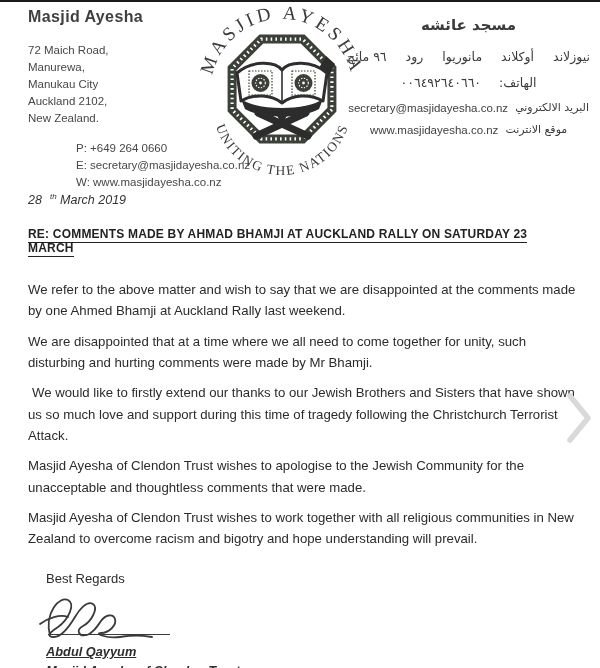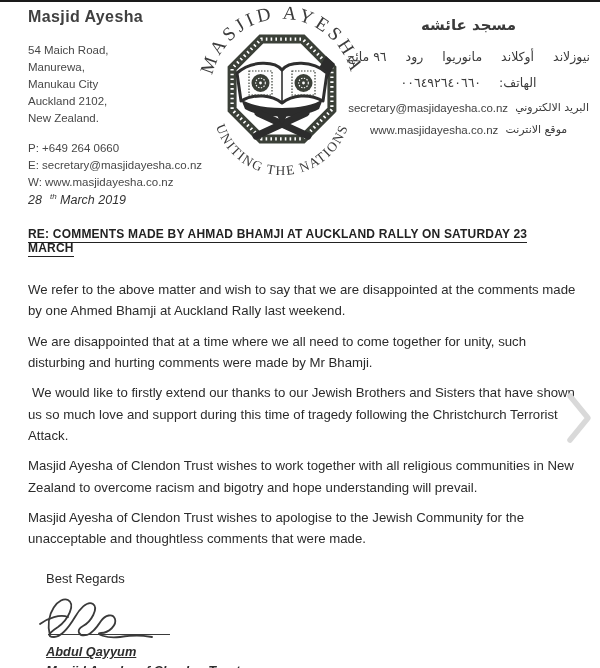--- a/index.html
+++ b/index.html
@@ -12,21 +12,21 @@
     color: #2e2e2e;
     overflow: hidden;
   }
   .scan-top { position: absolute; top: 0; left: 0; width: 100%; height: 2px; background: #1a1a1a; }
 
   
   .letterhead { position: relative; height: 178px; }
   .lh-left { position: absolute; left: 28px; top: 8px; }
   .org-name { font-size: 16px; font-weight: bold; color: #404040; letter-spacing: .4px; margin: 0 0 16px 0; }
   .addr div, .contact div { font-size: 11.5px; line-height: 17px; color: #474747; }
-  .contact { margin-top: 13px; }
+  .contact { margin-top: 13px; margin-left: 48px; }
 
   .lh-logo { position: absolute; left: 196px; top: 0; width: 172px; height: 176px; }
 
   .lh-right {
     position: absolute; right: 10px; top: 16px;
     display: flex; flex-direction: column; align-items: center;
     font-family: "DejaVu Sans", sans-serif; color: #3b3b3b;
   }
   .ar-org { font-size: 15px; font-weight: bold; margin-bottom: 15px; }
   .ar-address { display: flex; gap: 19px; font-size: 12.5px; margin-bottom: 11px; }
@@ -64,21 +64,21 @@
 <body>
 
 <div class="page">
   <div class="scan-top"></div>
 
   <div class="letterhead">
 
     <div class="lh-left">
       <h1 class="org-name">Masjid Ayesha</h1>
       <div class="addr">
-        <div>54 Maich Road,</div>
+        <div>72 Maich Road,</div>
         <div>Manurewa,</div>
         <div>Manukau City</div>
         <div>Auckland 2102,</div>
         <div>New Zealand.</div>
       </div>
       <div class="contact">
         <div>P: +649 264 0660</div>
         <div>E: secretary@masjidayesha.co.nz</div>
         <div>W: www.masjidayesha.co.nz</div>
       </div>
@@ -161,22 +161,22 @@
     </div>
 
     <div class="subject">
       <span>RE: COMMENTS MADE BY AHMAD BHAMJI AT AUCKLAND RALLY ON SATURDAY 23 MARCH</span>
     </div>
 
     <div class="body-text">
       <p>We refer to the above matter and wish to say that we are disappointed at the comments made by one Ahmed Bhamji at Auckland Rally last weekend.</p>
       <p>We are disappointed that at a time where we all need to come together for unity, such disturbing and hurting comments were made by Mr Bhamji.</p>
       <p class="indent-sm">We would like to firstly extend our thanks to our Jewish Brothers and Sisters that have shown us so much love and support during this time of tragedy following the Christchurch Terrorist Attack.</p>
+      <p>Masjid Ayesha of Clendon Trust wishes to apologise to the Jewish Community for the unacceptable and thoughtless comments that were made.</p>
       <p>Masjid Ayesha of Clendon Trust wishes to work together with all religious communities in New Zealand to overcome racism and bigotry and hope understanding will prevail.</p>
-      <p>Masjid Ayesha of Clendon Trust wishes to apologise to the Jewish Community for the unacceptable and thoughtless comments that were made.</p>
     </div>
 
     <div class="closing">Best Regards</div>
 
     <div class="sig-block">
       <div class="sig-scribble">
         <svg width="150" height="52" viewBox="0 0 150 52">
           <g fill="none" stroke="#3a3a3a" stroke-width="1.8" stroke-linecap="round">
             <path d="M6,34 C14,28 26,24 34,27"></path>
             <path d="M16,46 C10,22 26,6 34,10 C42,14 34,30 24,37 C15,43 12,47 20,47 C28,47 35,37 41,27 C45,20 53,10 59,14 C65,18 57,32 49,36 C41,40 45,47 53,45 C59,43 63,37 67,31 C71,25 79,23 81,29 C83,35 75,43 67,43 C60,43 72,49 86,47 C100,45 106,45 118,47"></path>

